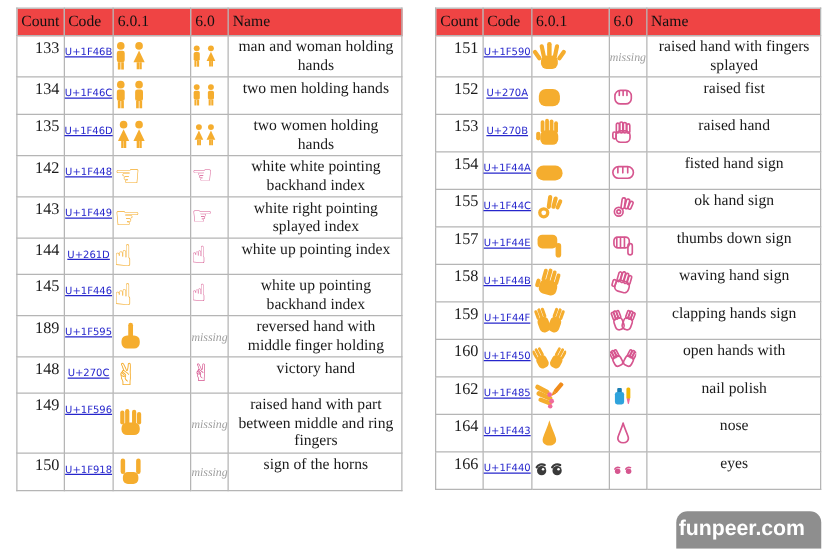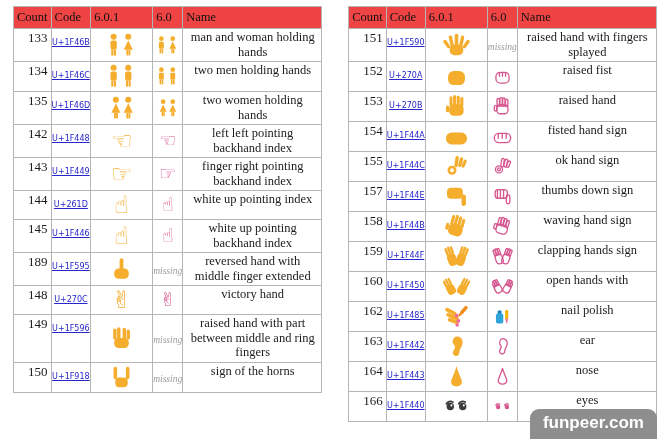--- a/index.html
+++ b/index.html
@@ -18,34 +18,34 @@
     background:#ef4444; font-weight:normal; text-align:left;
     font-size:12.5px; padding:3px 3px; color:#111;
   }
   .emoji-table tbody tr { height:29px; }
   td.count-cell { text-align:right; font-size:13px; padding:1px 3px 0 1px; vertical-align:top; }
   td.code-cell  { text-align:center; vertical-align:top; padding-top:2px; }
   .code-link {
     font-family:"DejaVu Sans", sans-serif; font-size:8px; letter-spacing:0;
     color:#2626cc; text-decoration:underline; white-space:nowrap;
   }
-  td.icon-cell { text-align:center; vertical-align:middle; padding:1px 0; }
+  td.icon-cell { text-align:left; vertical-align:middle; padding:1px 0; }
   td.icon-cell svg { display:inline-block; vertical-align:middle; }
   .glyph { font-family:"DejaVu Sans", sans-serif; line-height:1; display:inline-block; }
   .missing-label {
     font-family:"Liberation Serif", serif; font-style:italic;
     font-size:9.5px; color:#9d9d9d;
   }
   td.name-cell { font-size:12.5px; line-height:1.16; padding:1px 4px 2px 5px; vertical-align:top;text-align:center; }
   .watermark {
     position:absolute; right:3px; bottom:0;
     background:#8e8e8e; color:#ffffff;
     font-family:"Liberation Sans", "DejaVu Sans", sans-serif;
     font-weight:bold; font-size:17px;
-    padding:4px 13px 6px 13px; border-radius:9px 9px 0 0;
+    padding:4px 13px 6px 2px; border-radius:9px 9px 0 0;
   }
 </style>
 </head>
 <body>
 
 <div class="tables-wrap" id="tables-root">
     <table class="emoji-table">
       <colgroup>
         <col style="width:35px">
         <col style="width:38px">
@@ -148,28 +148,28 @@
                 <rect x="18.2" y="15.8" width="1.7" height="5"></rect>
               </g>
             </svg></td>
           <td class="name-cell">two women holding hands</td>
         </tr>
         <tr>
           <td class="count-cell">142</td>
           <td class="code-cell"><a class="code-link" href="#">U+1F448</a></td>
           <td class="icon-cell"><span class="glyph" style="font-size:24px;color:#F5AD2E">☜</span></td>
           <td class="icon-cell"><span class="glyph" style="font-size:19px;color:#D6568F">☜</span></td>
-          <td class="name-cell">left left pointing backhand index</td>
+          <td class="name-cell">white white pointing backhand index</td>
         </tr>
         <tr>
           <td class="count-cell">143</td>
           <td class="code-cell"><a class="code-link" href="#">U+1F449</a></td>
           <td class="icon-cell"><span class="glyph" style="font-size:24px;color:#F5AD2E">☞</span></td>
           <td class="icon-cell"><span class="glyph" style="font-size:19px;color:#D6568F">☞</span></td>
-          <td class="name-cell">finger right pointing backhand index</td>
+          <td class="name-cell">white right pointing splayed index</td>
         </tr>
         <tr>
           <td class="count-cell">144</td>
           <td class="code-cell"><a class="code-link" href="#">U+261D</a></td>
           <td class="icon-cell"><span class="glyph" style="font-size:24px;color:#F5AD2E">☝</span></td>
           <td class="icon-cell"><span class="glyph" style="font-size:19px;color:#D6568F">☝</span></td>
           <td class="name-cell">white up pointing index</td>
         </tr>
         <tr>
           <td class="count-cell">145</td>
@@ -181,21 +181,21 @@
         <tr>
           <td class="count-cell">189</td>
           <td class="code-cell"><a class="code-link" href="#">U+1F595</a></td>
           <td class="icon-cell"><svg width="27" height="27" viewBox="0 0 24 24">
               <g fill="#F5AD2E" stroke="none">
                 <rect x="10.3" y="2" width="3.4" height="12" rx="1.7"></rect>
                 <rect x="5.5" y="11" width="13" height="9.3" rx="4"></rect>
               </g>
             </svg></td>
           <td class="icon-cell"><span class="missing-label">missing</span></td>
-          <td class="name-cell">reversed hand with middle finger extended</td>
+          <td class="name-cell">reversed hand with middle finger holding</td>
         </tr>
         <tr>
           <td class="count-cell">148</td>
           <td class="code-cell"><a class="code-link" href="#">U+270C</a></td>
           <td class="icon-cell"><span class="glyph" style="font-size:24px;color:#F5AD2E">✌</span></td>
           <td class="icon-cell"><span class="glyph" style="font-size:19px;color:#D6568F">✌</span></td>
           <td class="name-cell">victory hand</td>
         </tr>
         <tr>
           <td class="count-cell">149</td>
@@ -490,35 +490,20 @@
             </svg></td>
           <td class="icon-cell"><svg width="21" height="21" viewBox="0 0 24 24">
               <rect x="6.6" y="5" width="4.2" height="4.5" rx="1" fill="#1B7FB3"></rect>
               <rect x="4.5" y="8.6" width="8.4" height="11.4" rx="2.2" fill="#2FA3DC"></rect>
               <rect x="15" y="4.5" width="3.6" height="10.5" rx="1.4" fill="#F2B705"></rect>
               <path d="M15.2 14.6 h3.2 l-1.2 5 h-0.8 z" fill="#F06A9B"></path>
             </svg></td>
           <td class="name-cell">nail polish</td>
         </tr>
         <tr>
-          <td class="count-cell">163</td>
-          <td class="code-cell"><a class="code-link" href="#">U+1F442</a></td>
-          <td class="icon-cell"><svg width="27" height="27" viewBox="0 0 24 24">
-              <g fill="#F5AD2E" stroke="none">
-                <path d="M8.8 9.2 C8 4.4 11 2.4 14 3.3 C17.6 4.4 18.2 8.6 16.6 11.8 C15.5 14 14.6 14.9 14.6 17.2 C14.6 19.8 12.4 21.2 10.4 20.2 C8.4 19.2 8.3 17 9.4 15.4 C10.5 13.8 11 12.9 10.4 11.3 Z"></path>
-              </g>
-            </svg></td>
-          <td class="icon-cell"><svg width="21" height="21" viewBox="0 0 24 24">
-              <g fill="none" stroke="#D6568F" stroke-width="1.5" stroke-linecap="round" stroke-linejoin="round">
-                <path d="M8.8 9.2 C8 4.4 11 2.4 14 3.3 C17.6 4.4 18.2 8.6 16.6 11.8 C15.5 14 14.6 14.9 14.6 17.2 C14.6 19.8 12.4 21.2 10.4 20.2 C8.4 19.2 8.3 17 9.4 15.4 C10.5 13.8 11 12.9 10.4 11.3 Z"></path>
-              </g>
-            </svg></td>
-          <td class="name-cell">ear</td>
-        </tr>
-        <tr>
           <td class="count-cell">164</td>
           <td class="code-cell"><a class="code-link" href="#">U+1F443</a></td>
           <td class="icon-cell"><svg width="27" height="27" viewBox="0 0 24 24">
               <g fill="#F5AD2E" stroke="none">
                 <path d="M12 2.8 C13 7 15.6 12 16.6 15.4 C17.7 19.2 14.6 20.8 12 20.8 C9.4 20.8 6.3 19.2 7.4 15.4 C8.4 12 11 7 12 2.8 Z"></path>
               </g>
             </svg></td>
           <td class="icon-cell"><svg width="21" height="21" viewBox="0 0 24 24">
               <g fill="none" stroke="#D6568F" stroke-width="1.5" stroke-linecap="round" stroke-linejoin="round">
                 <path d="M12 2.8 C13 7 15.6 12 16.6 15.4 C17.7 19.2 14.6 20.8 12 20.8 C9.4 20.8 6.3 19.2 7.4 15.4 C8.4 12 11 7 12 2.8 Z"></path>

